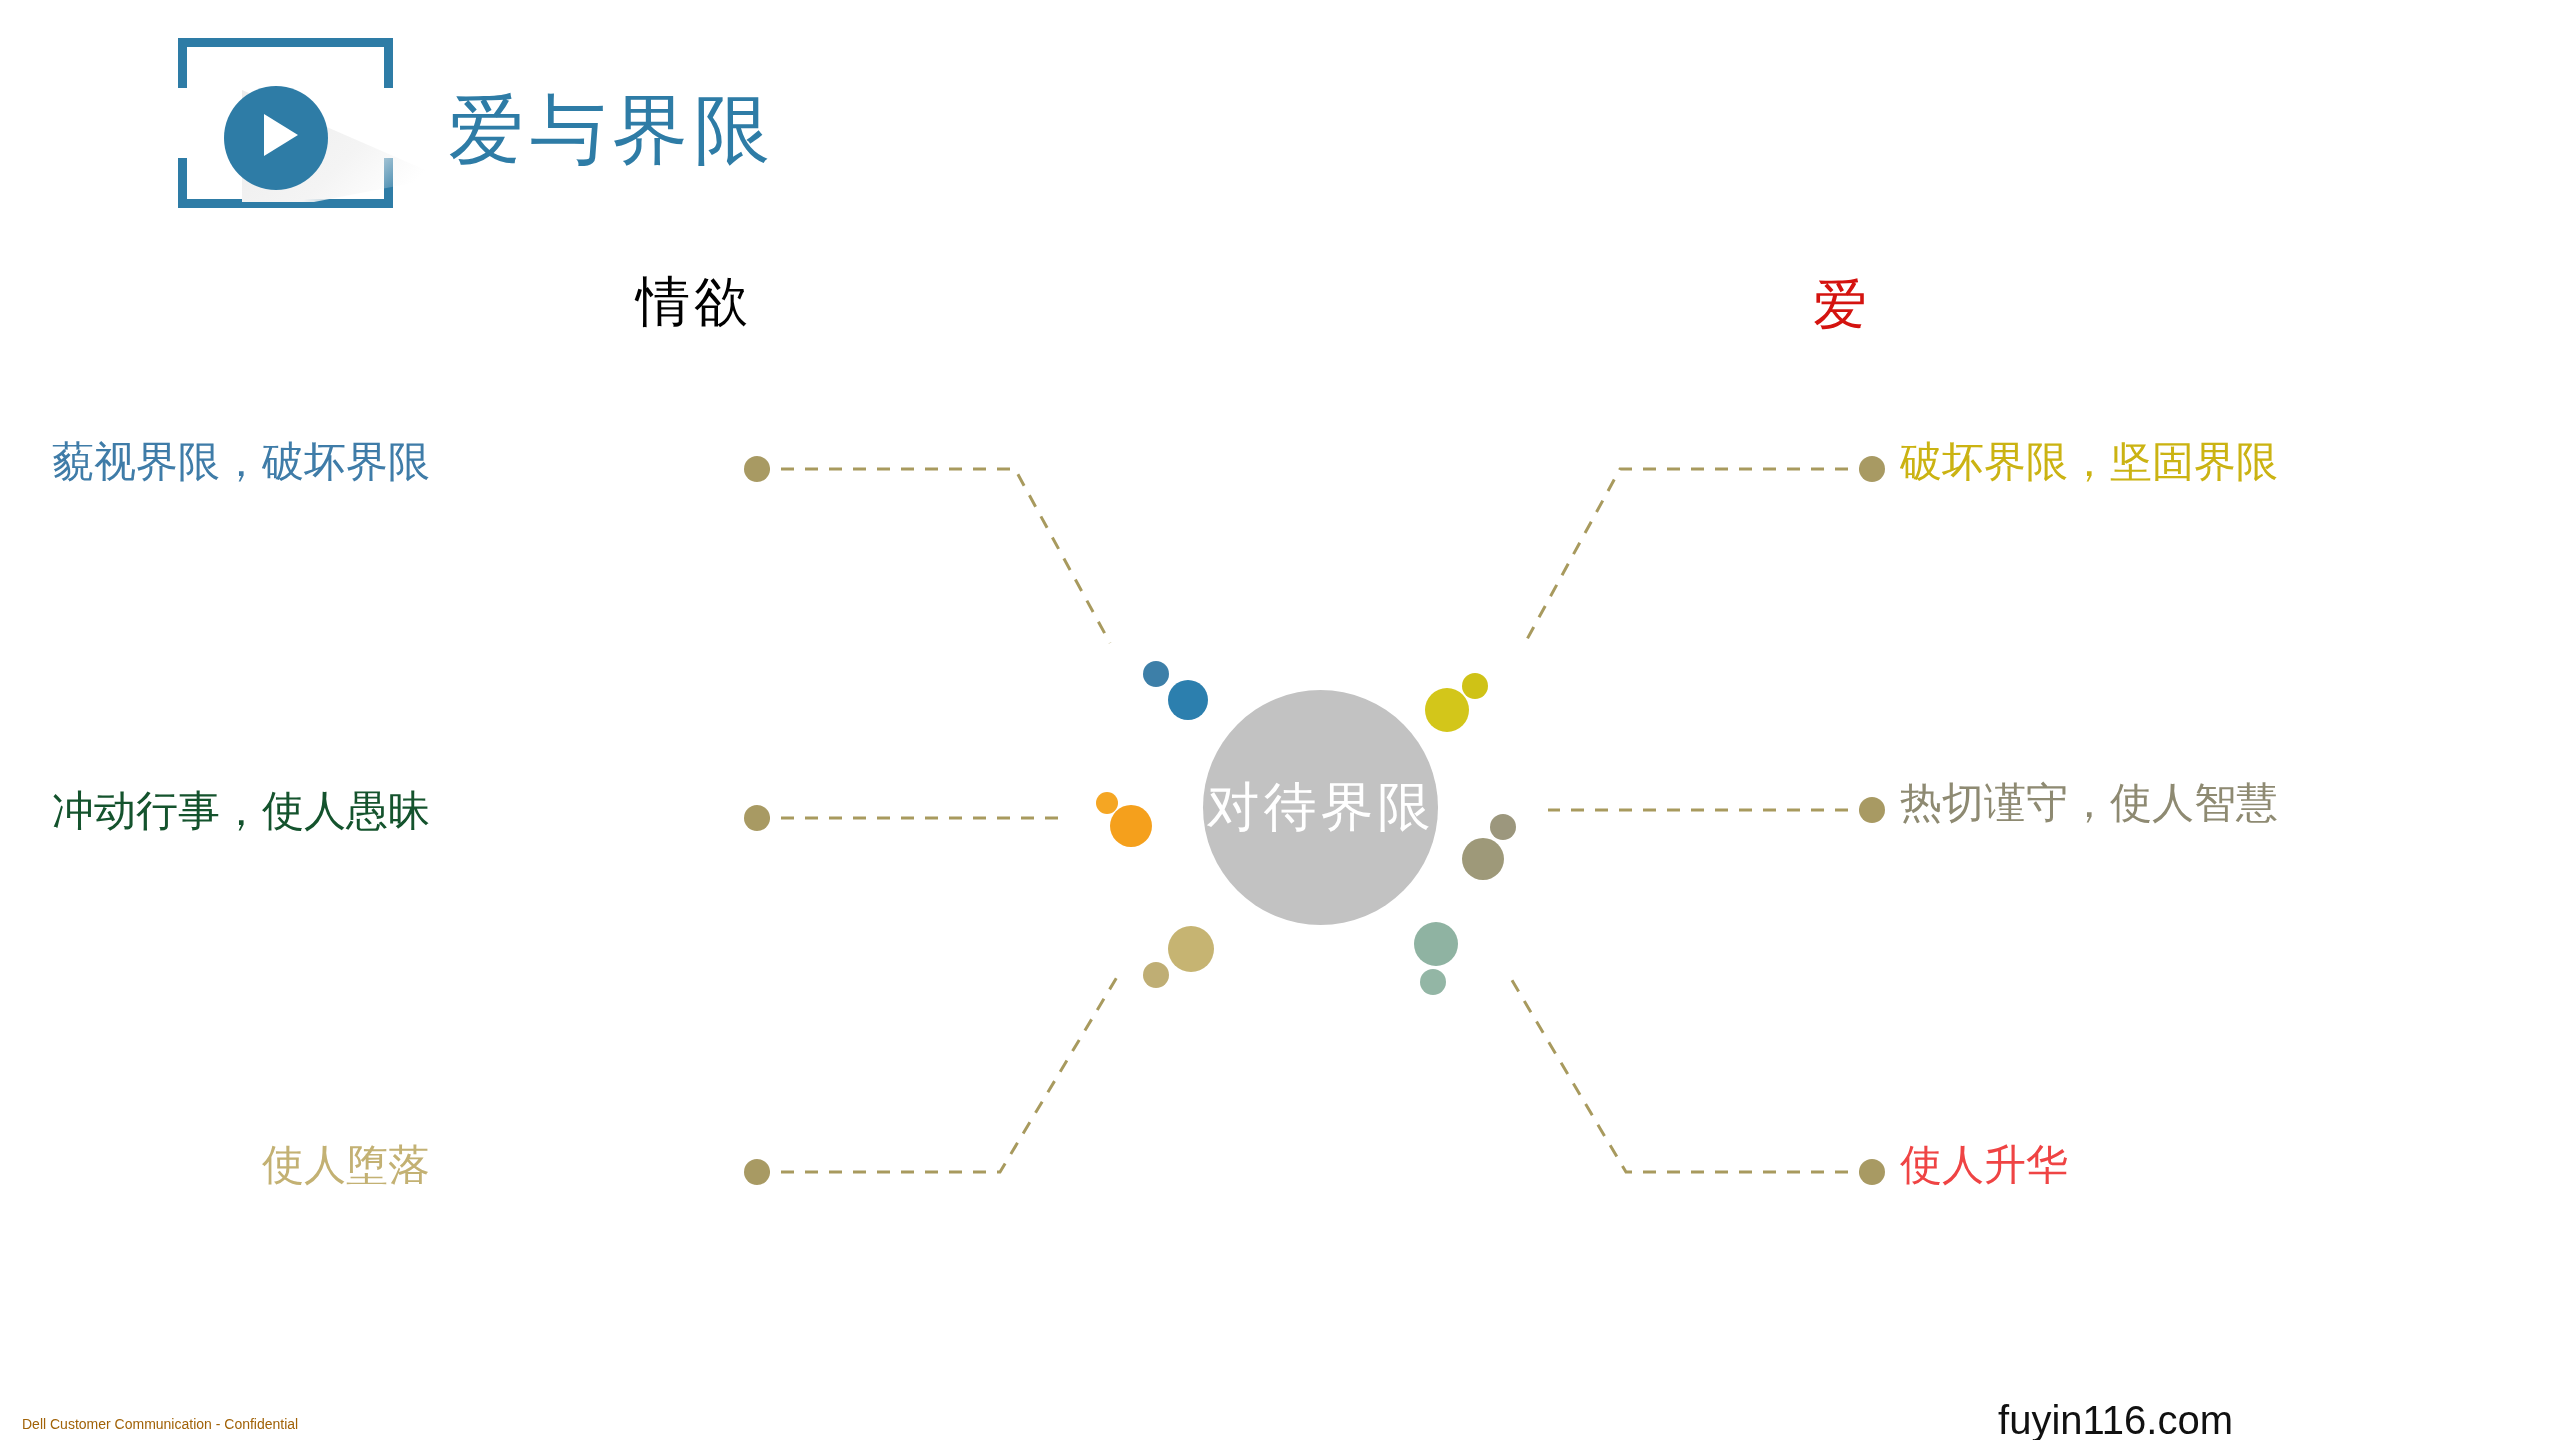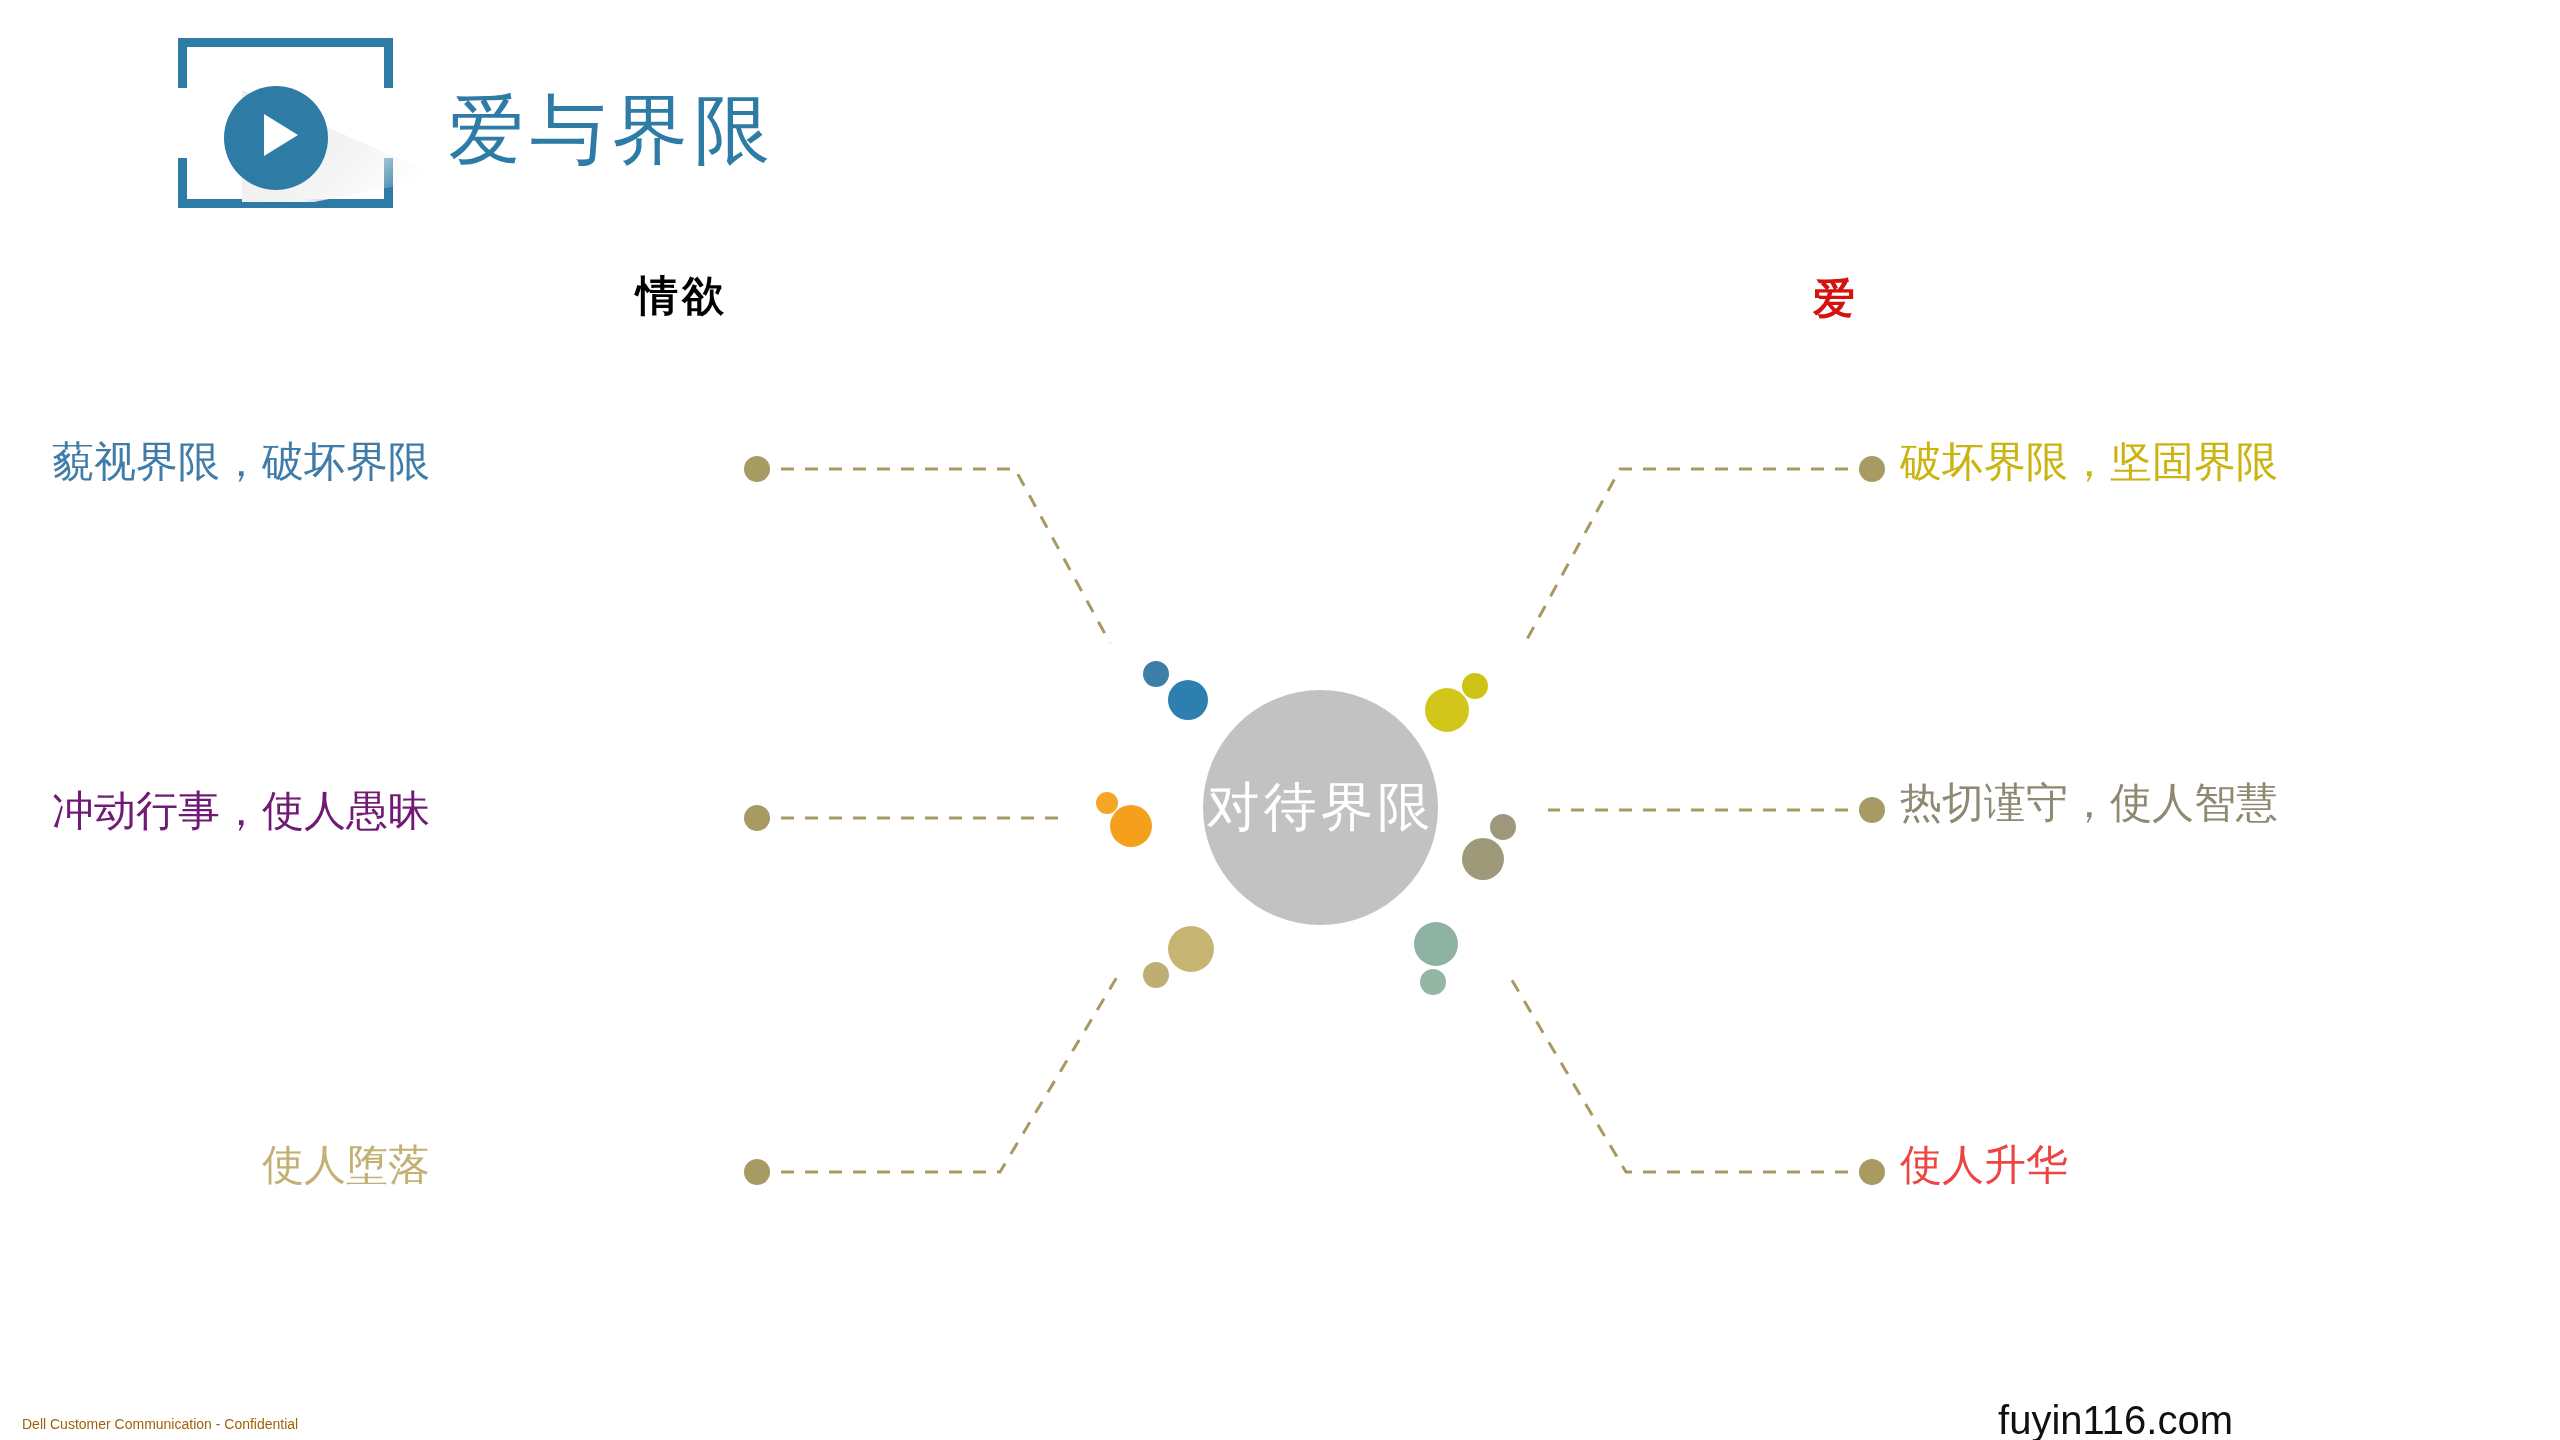--- a/index.html
+++ b/index.html
@@ -41,21 +41,21 @@
     border-top:21px solid transparent;
     border-bottom:21px solid transparent;
   }
   #deck-title{
     position:absolute;left:448px;top:92px;
     font-size:76px;color:#2e7ca6;letter-spacing:6px;line-height:1;
     white-space:nowrap;
   }
 
   
-  .col-head{position:absolute;font-size:42px;line-height:1;white-space:nowrap;font-weight:700;}
+  .col-head{position:absolute;font-size:54px;line-height:1;white-space:nowrap;font-weight:400;}
   #head-left{left:636px;top:275px;color:#000000;letter-spacing:4px;}
   #head-right{left:1813px;top:278px;color:#d4130f;letter-spacing:4px;}
 
   
   #wires{position:absolute;left:0;top:0;width:2560px;height:1440px;}
 
   
   #hub{
     position:absolute;left:1203px;top:690px;width:235px;height:235px;
     border-radius:50%;background:#c2c2c2;
@@ -147,21 +147,21 @@
       <div class="dot" style="left: 1414px; top: 922px; width: 44px; height: 44px; background: rgb(143, 179, 162);"></div>
       <div class="dot" style="left: 1420px; top: 969px; width: 26px; height: 26px; background: rgb(147, 182, 165);"></div>
     </div>
 
   <div id="hub" style="background: rgb(194, 194, 194);">
     <div class="hub-line" style="color: rgb(255, 255, 255);">对待</div>
     <div class="hub-line" style="color: rgb(255, 255, 255);">界限</div>
   </div>
 
   <div class="branch-label l" id="lb0" style="right: 1827px; top: 441px; color: rgb(63, 124, 168);">藐视界限，破坏界限</div>
-  <div class="branch-label l" id="lb1" style="right: 1827px; top: 790px; color: #701a75;">冲动行事，使人愚昧</div>
+  <div class="branch-label l" id="lb1" style="right: 1827px; top: 790px; color: #14532d;">冲动行事，使人愚昧</div>
   <div class="branch-label l" id="lb2" style="right: 1827px; top: 1144px; color: rgb(195, 177, 115);">使人堕落</div>
 
   <div class="branch-label r" id="rb0" style="left: 1900px; top: 441px; color: rgb(203, 179, 18);">破坏界限，坚固界限</div>
   <div class="branch-label r" id="rb1" style="left: 1900px; top: 782px; color: rgb(142, 138, 114);">热切谨守，使人智慧</div>
   <div class="branch-label r" id="rb2" style="left: 1900px; top: 1144px; color: #ef4444;">使人升华</div>
 
   <div id="footer-left">Dell Customer Communication - Confidential</div>
   <div id="footer-right">fuyin116.com</div>
 
 </div>

